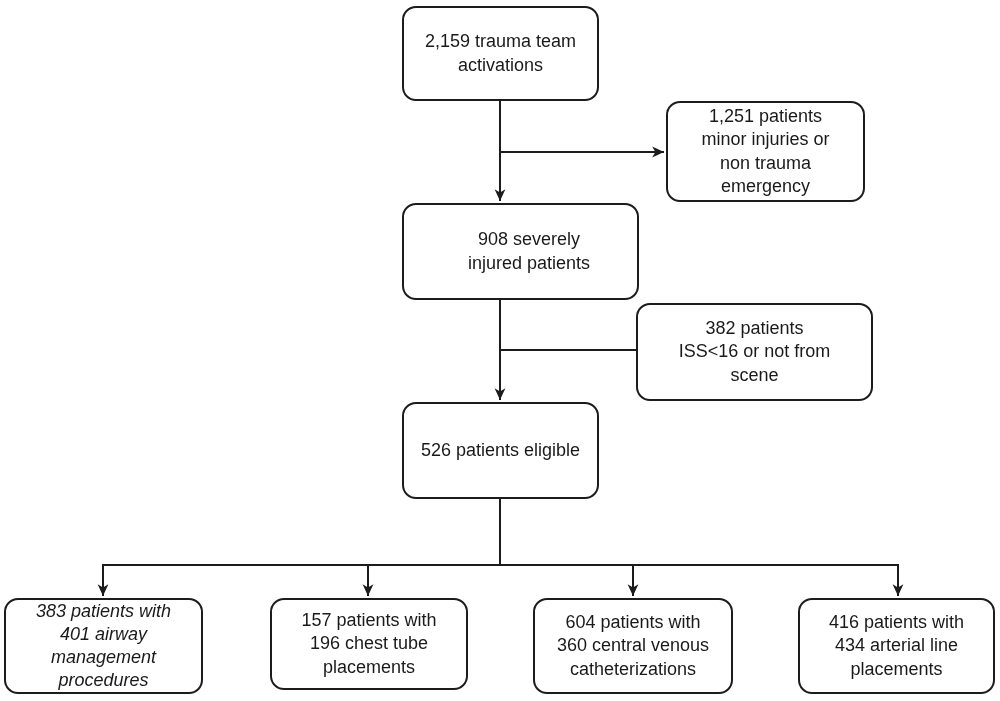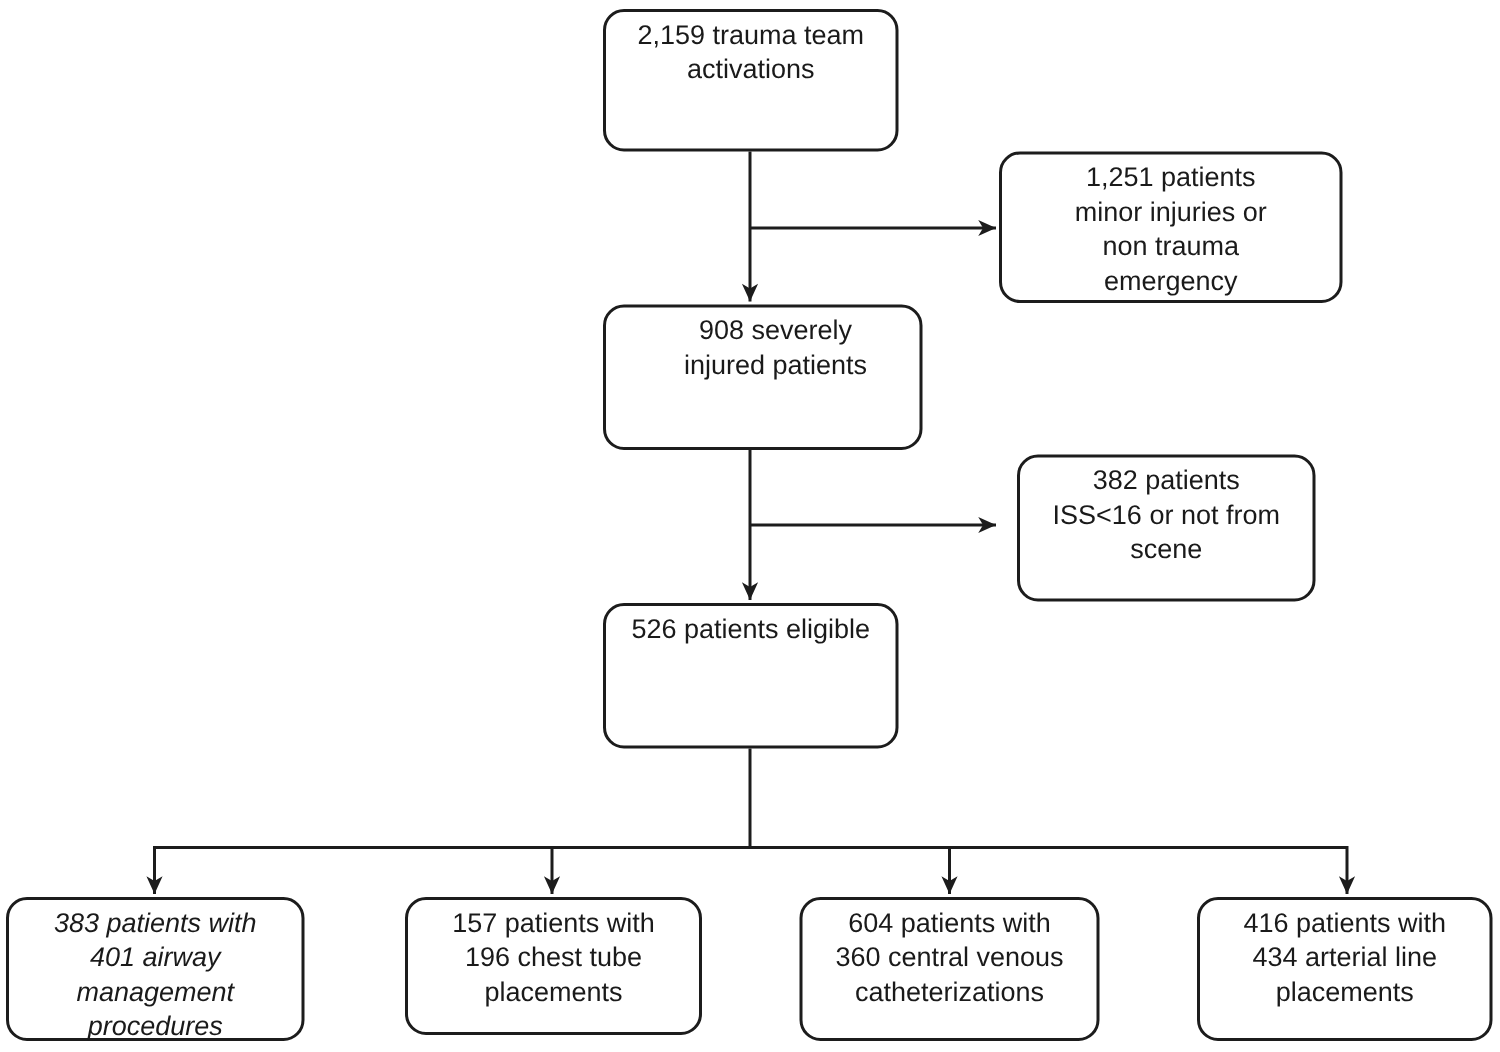--- a/index.html
+++ b/index.html
@@ -22,35 +22,36 @@
     width: 1000px;
     height: 701px;
   }
   .node {
     position: absolute;
     box-sizing: border-box;
     background: #ffffff;
     border: 2px solid #1c1c1c;
     border-radius: 14px;
     display: flex;
+    align-items: center;
     justify-content: center;
     text-align: center;
     padding: 4px 6px;
   }
   .node .label {
     white-space: pre-line;
     font-size: 18px;
     line-height: 1.28;
     color: #1a1a1a;
   }
   
   .n-activations    { left: 402px; top: 6px;   width: 197px; height: 95px;  }
-  .n-excluded-minor { left: 666px; top: 101px; width: 229px; height: 101px; }
-  .n-severe         { left: 402px; top: 203px; width: 213px; height: 97px; padding-left: 23px;  }
-  .n-excluded-iss   { left: 678px; top: 303px; width: 199px; height: 98px;  }
+  .n-excluded-minor { left: 666px; top: 101px; width: 199px; height: 101px; }
+  .n-severe         { left: 402px; top: 203px; width: 237px; height: 97px; padding-left: 23px;  }
+  .n-excluded-iss   { left: 636px; top: 303px; width: 237px; height: 98px;  }
   .n-eligible       { left: 402px; top: 402px; width: 197px; height: 97px;  }
   .n-airway         { left: 4px;   top: 598px; width: 199px; height: 96px; font-style: italic;  }
   .n-chest          { left: 270px; top: 598px; width: 198px; height: 92px;  }
   .n-cvc            { left: 533px; top: 598px; width: 200px; height: 96px;  }
   .n-arterial       { left: 798px; top: 598px; width: 197px; height: 96px;  }
 </style>
 </head>
 <body>
 
 <div id="canvas">

